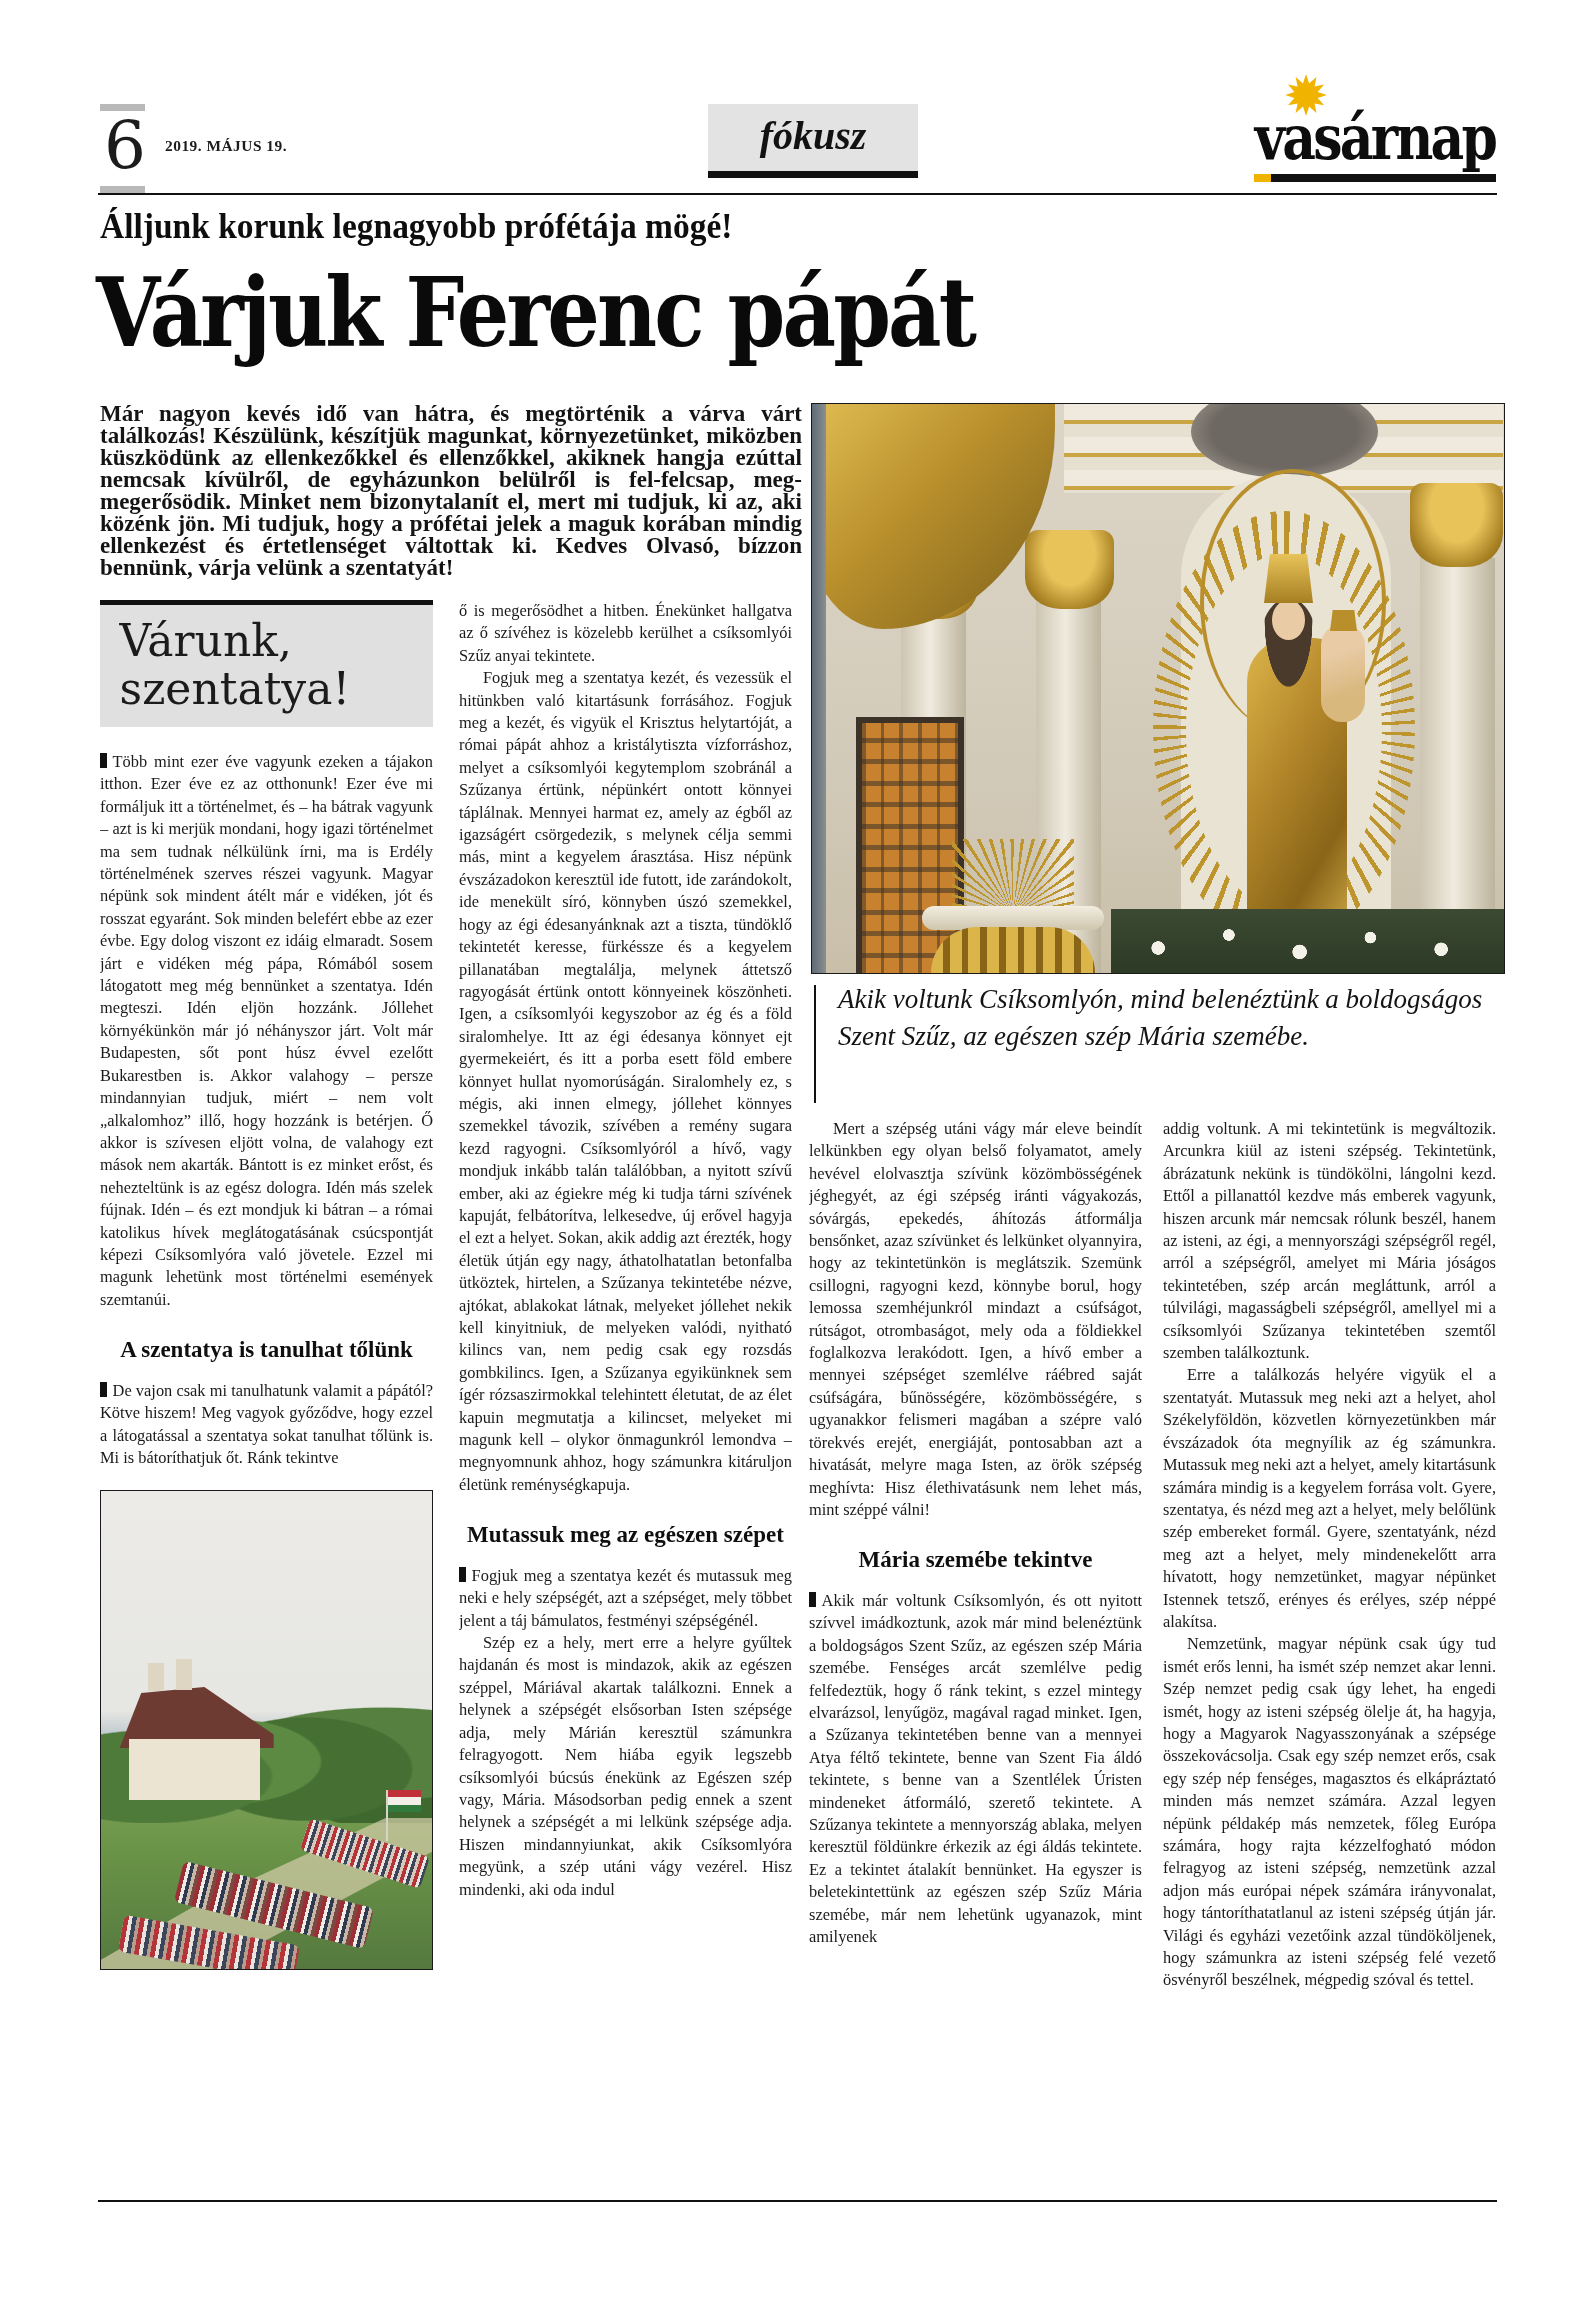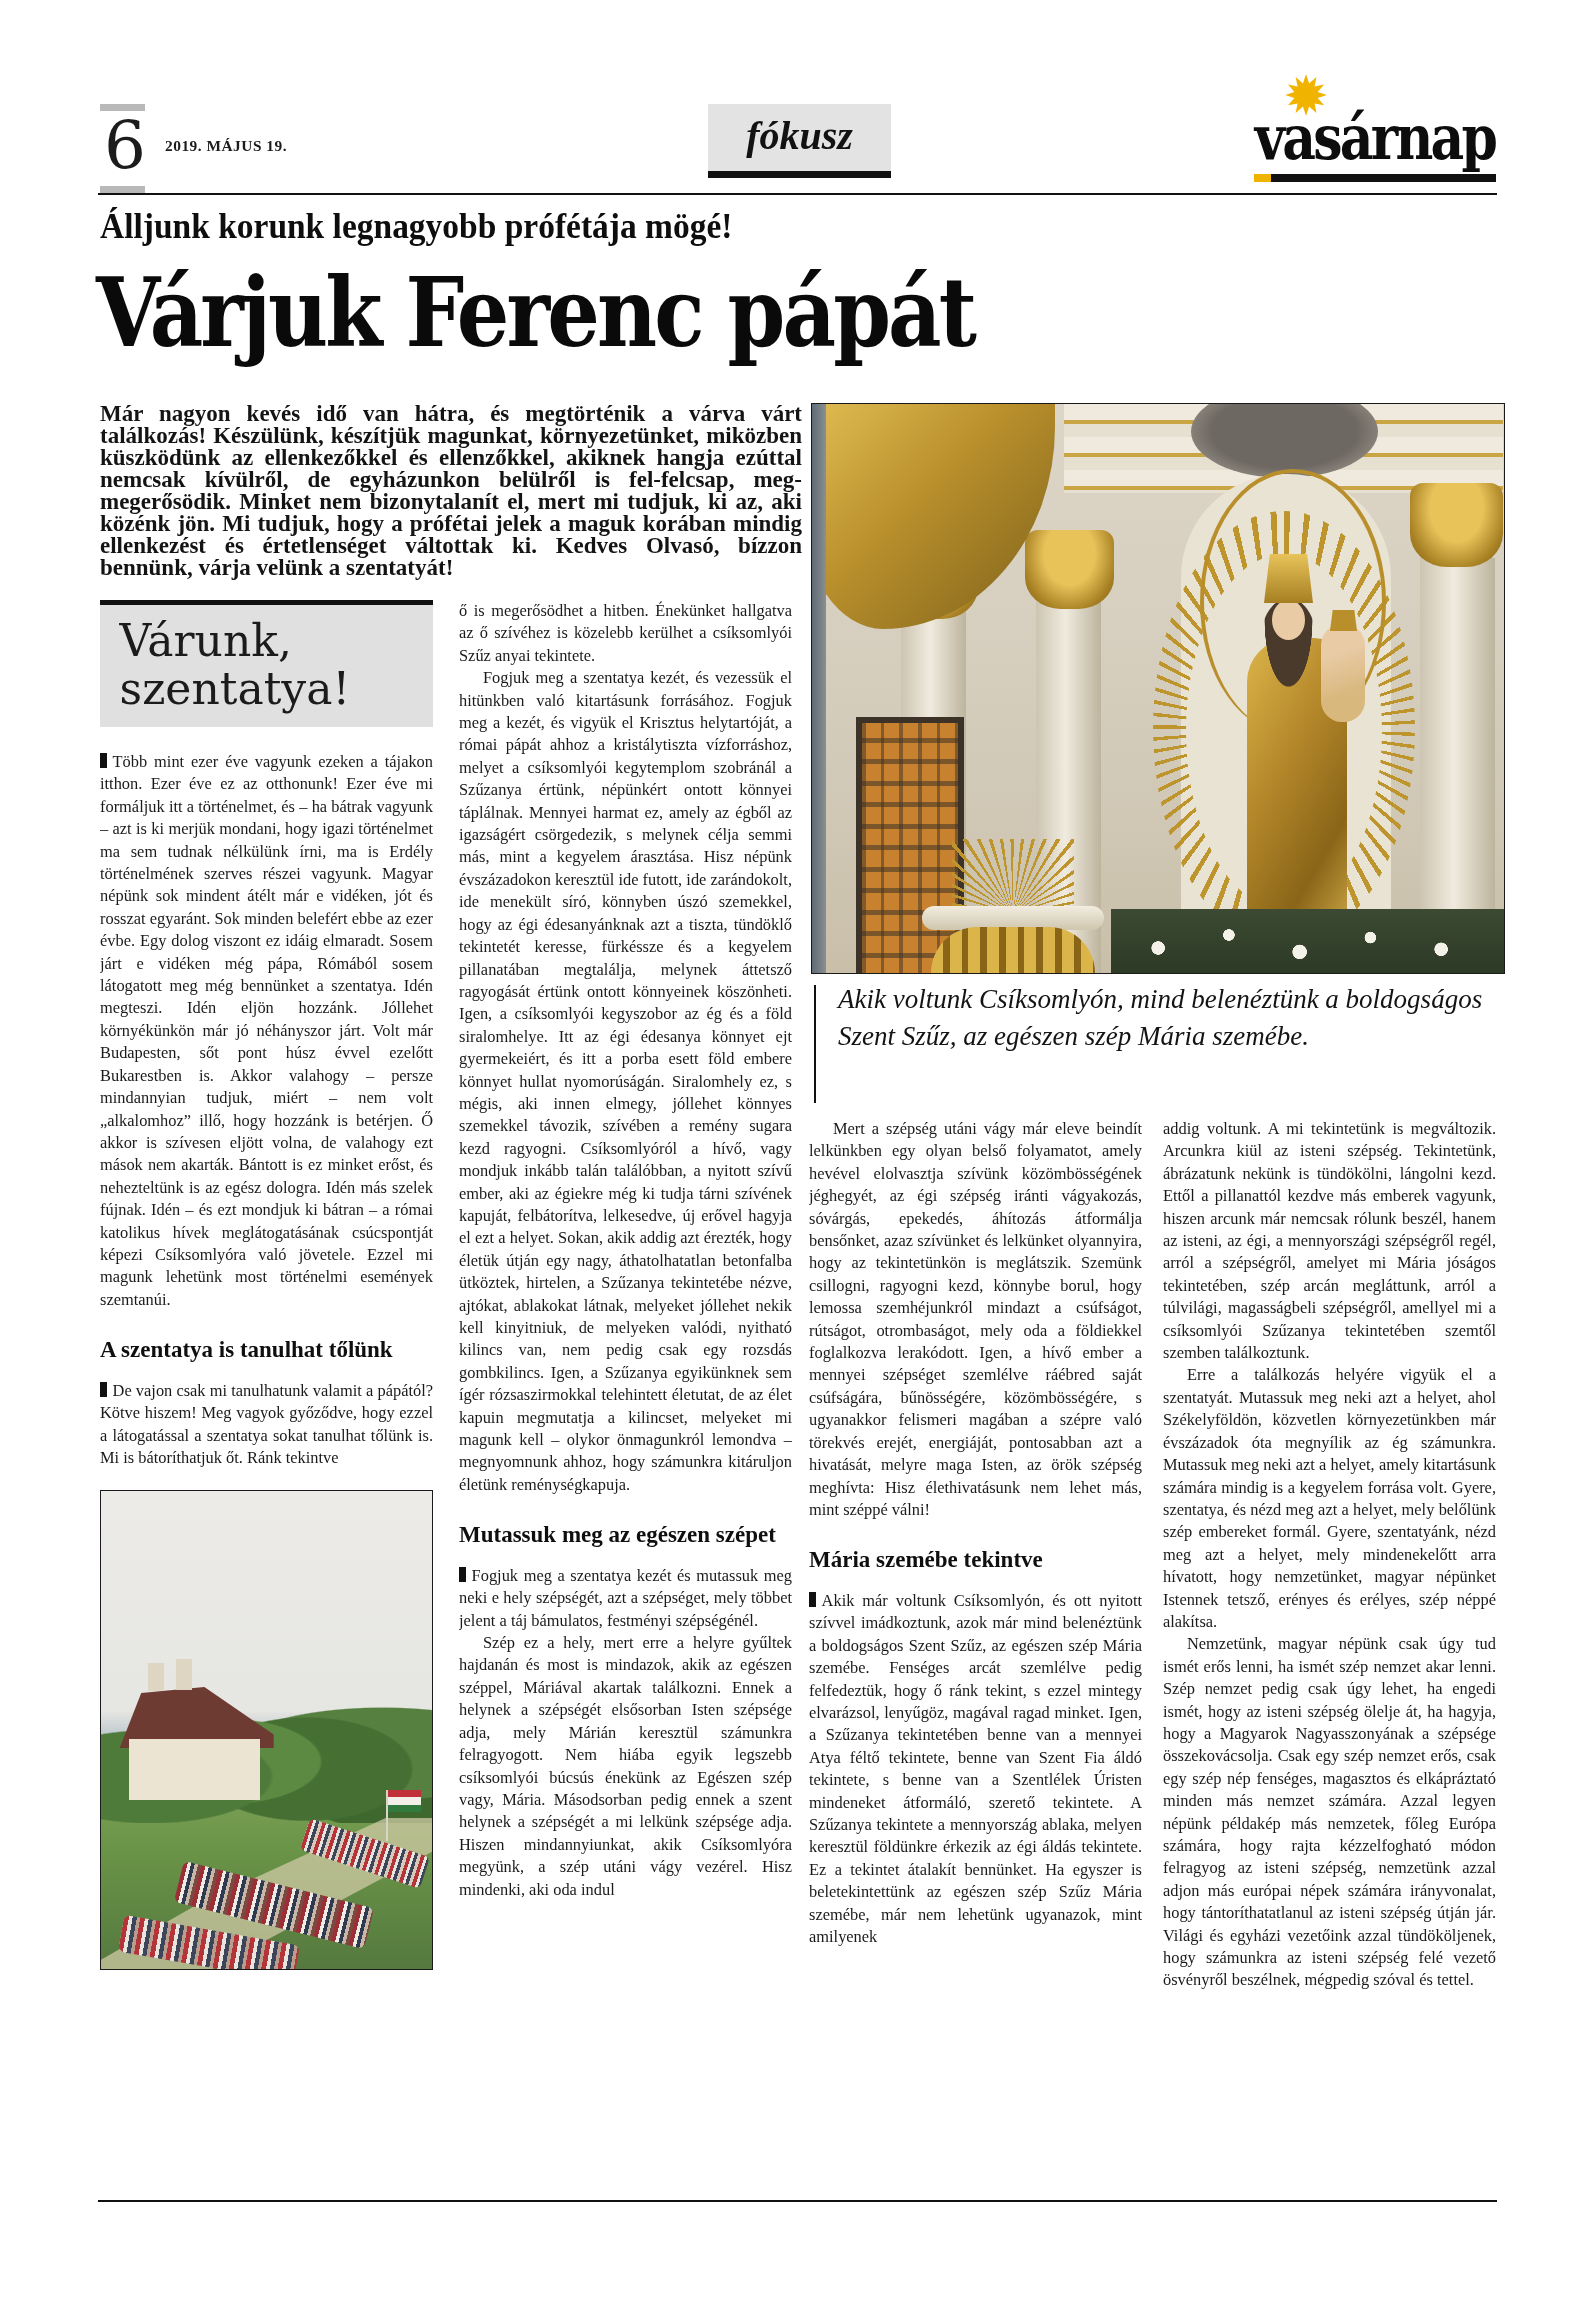--- a/index.html
+++ b/index.html
@@ -4,21 +4,21 @@
 <style>
   html,body{margin:0;padding:0;background:#888;}
   .page{position:relative;width:1595px;height:2319px;background:#ffffff;
         font-family:"Liberation Serif",serif;color:#161616;overflow:hidden;}
   .abs{position:absolute;}
 
   
   .pgnum{font-family:"DejaVu Serif",serif;font-size:66px;line-height:1;color:#1c1c1c;}
   .graybar{background:#b9b9b9;width:45px;height:7px;}
   .pgdate{font-weight:bold;font-size:15.4px;letter-spacing:0.5px;color:#1c1c1c;}
-  .fokuszbox{width:183px;height:74px;background:#e3e3e3;text-align:center;}
+  .fokuszbox{width:210px;height:74px;background:#e3e3e3;text-align:center;}
   .fokuszbox .lbl{font-style:italic;font-weight:bold;font-size:40px;line-height:64px;color:#121212;}
   .fokuszbox .bar{position:absolute;left:0;bottom:0;width:100%;height:7.5px;background:#111;}
   .brand{font-family:"DejaVu Serif",serif;font-weight:bold;font-size:62px;line-height:1;
          letter-spacing:-3.3px;color:#0d0d0d;transform:scaleX(.84);transform-origin:right;}
   .brandbar{height:8px;background:#111;}
   .brandsq{position:absolute;left:0;top:0;width:17px;height:8px;background:#f0b400;}
   .sun{font-family:"DejaVu Sans",sans-serif;font-size:55px;line-height:1;color:#f0b400;}
   .rule{background:#111;height:2.3px;}
 
   
@@ -27,21 +27,21 @@
   .title{font-family:"DejaVu Serif",serif;font-weight:bold;font-size:95px;line-height:1.05;
          letter-spacing:-3.3px;color:#0a0a0a;transform:scaleX(.87);transform-origin:left;white-space:nowrap;}
   .lead{width:702px;font-weight:bold;font-size:23px;line-height:22px;text-align:justify;color:#141414;}
 
   
   .col{width:333px;font-size:16.4px;line-height:22.4px;text-align:justify;color:#1a1a1a;}
   .col p{margin:0;}
   .p-ind{text-indent:24px;}
   .pmark{display:inline-block;width:7px;height:15px;background:#111;margin-right:5.6px;
          vertical-align:-1.4px;}
-  .subhead{font-weight:bold;font-size:23px;line-height:27.6px;text-align:left;color:#0f0f0f;
+  .subhead{font-weight:bold;font-size:23px;line-height:27.6px;text-align:center;color:#0f0f0f;
            margin:25px 0 16px 0;}
   .box{border-top:5.6px solid #111;background:#e0e0e0;padding:12px 9.3px 14px 19.6px;}
   .box .bt{font-family:"DejaVu Serif",serif;font-weight:normal;font-size:44px;line-height:48px;color:#1b1b1b;}
   .quote{margin-top:24px;border-left:2.8px solid #111;padding-left:36px;
          font-style:italic;font-size:26px;line-height:36px;text-align:left;color:#141414;}
   .caption{font-style:italic;font-size:27px;line-height:37px;text-align:left;color:#141414;}
 
   
   .photo{border:0.9px solid #1a1a1a;overflow:hidden;}
   .altar{background:linear-gradient(180deg,#ddd6c8 0%,#d3cbba 60%,#c9bfa9 100%);}

